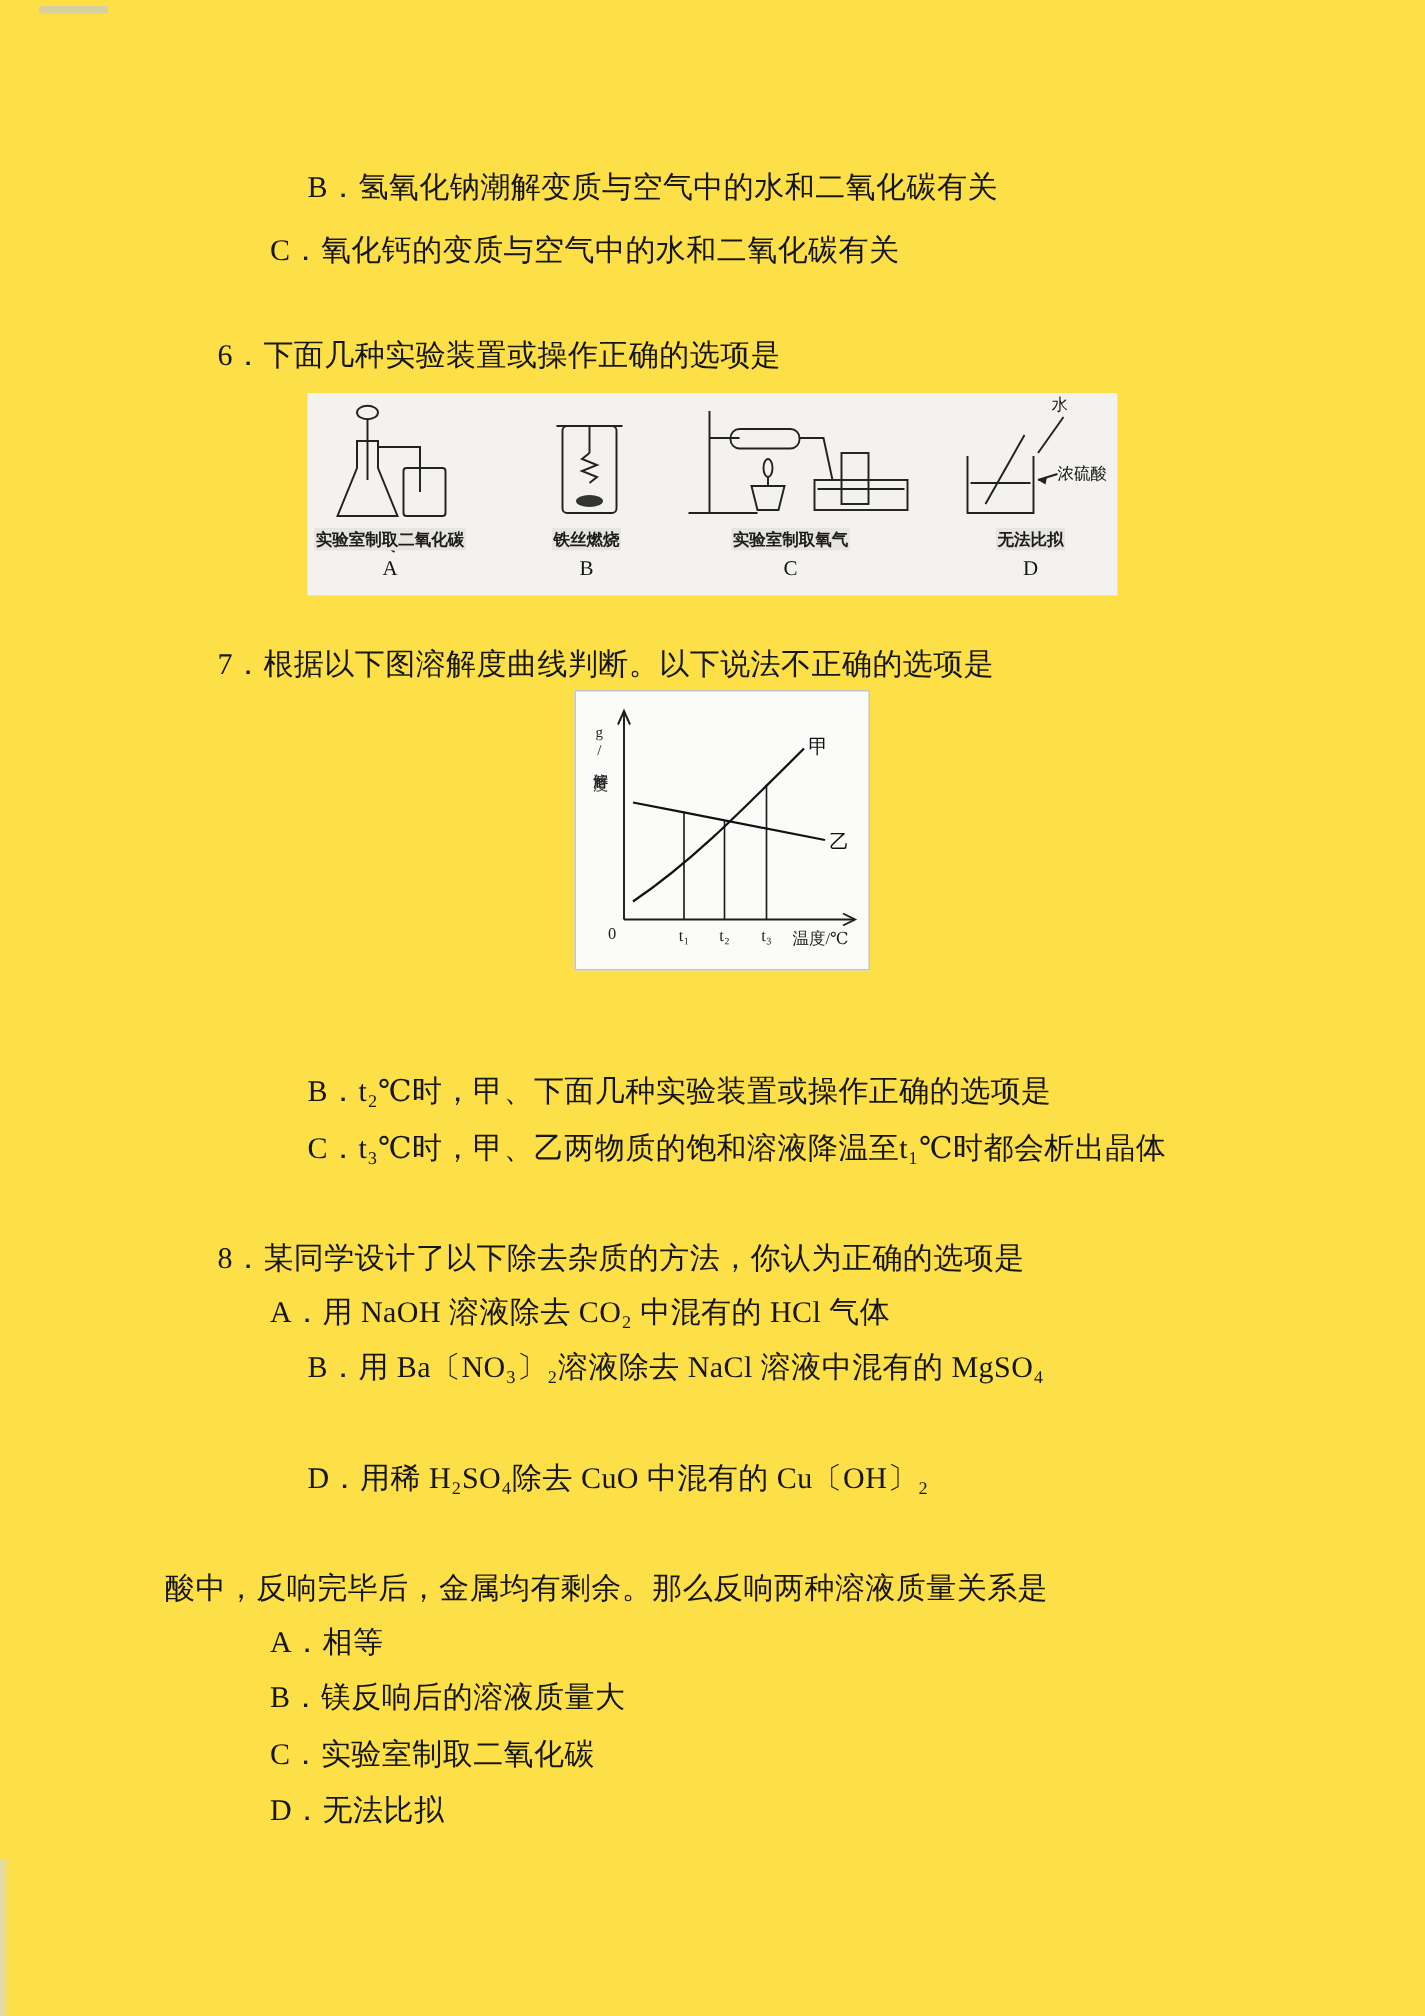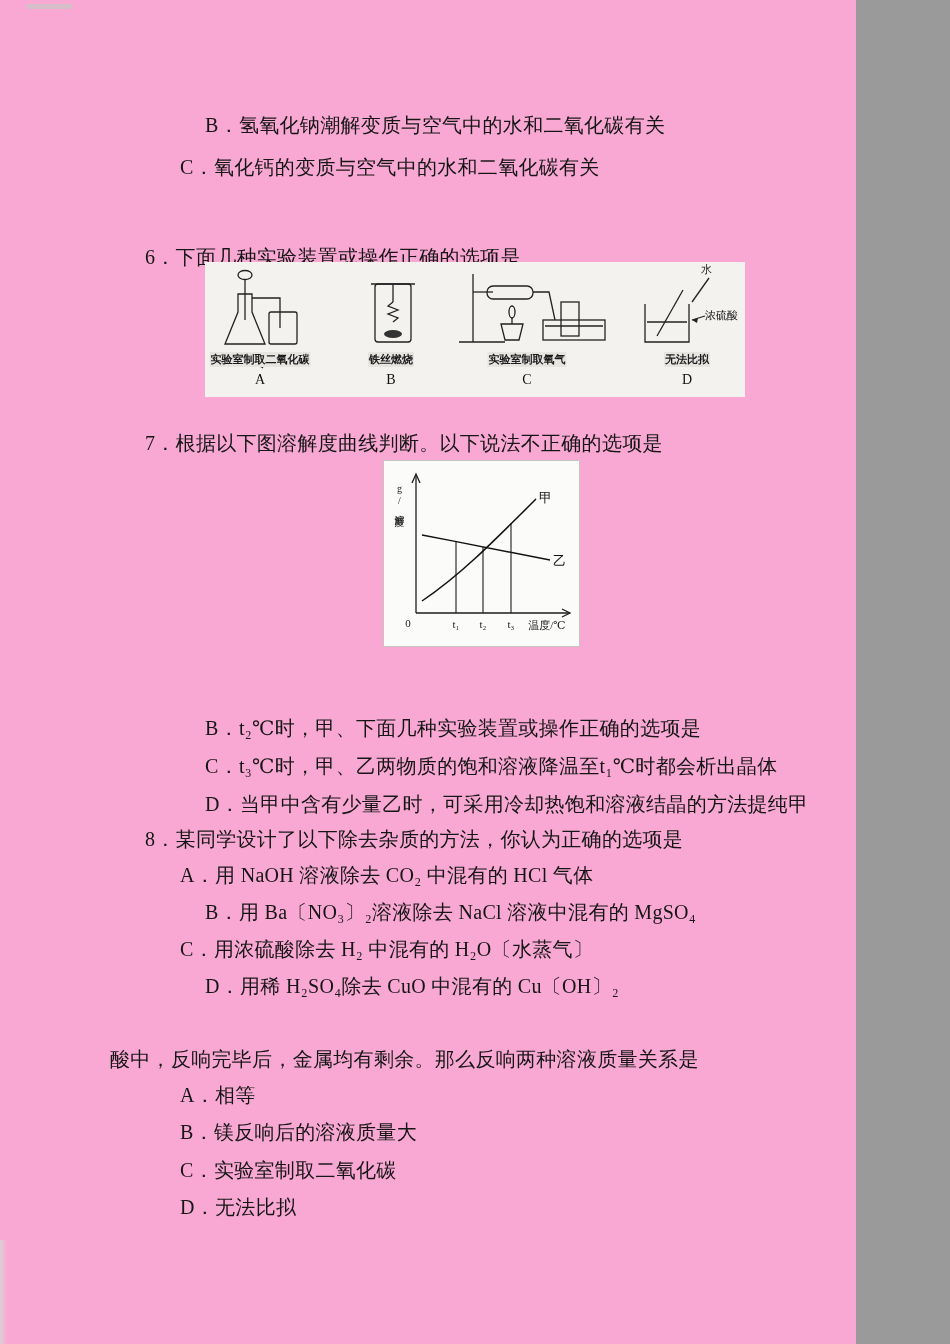--- a/index.html
+++ b/index.html
@@ -1,19 +1,19 @@
 <!DOCTYPE html>
 <html><head>
 <meta charset="utf-8">
 <style>
   html,body{margin:0;padding:0;background:#9a9a9a;}
   #page{
     position:relative;
-    width:856px;height:1344px;
-    background:#f9a8d4;
+    width:950px;height:1344px;
+    background:#fde047;
     overflow:hidden;
     font-family:"Liberation Serif","DejaVu Serif",serif;
     color:#161616;
   }
   .ln{
     position:absolute;
     font-size:20px;
     line-height:26px;
     white-space:nowrap;
     letter-spacing:0.3px;
@@ -70,21 +70,21 @@
 <body>
 
 <div id="page">
 
   <div class="artifact-top"></div>
   <div class="artifact-left"></div>
 
   <div class="ln" style="left:205px;top:112px">B．氢氧化钠潮解变质与空气中的水和二氧化碳有关</div>
   <div class="ln" style="left:180px;top:154px">C．氧化钙的变质与空气中的水和二氧化碳有关</div>
 
-  <div class="ln" style="left:145px;top:244px">6．下面几种实验装置或操作正确的选项是</div>
+  <div class="ln" style="left:145px;top:224px">6．下面几种实验装置或操作正确的选项是</div>
 
   <div class="fig-apparatus">
     <svg width="540" height="135" viewBox="0 0 540 135">
       <g stroke="#222" stroke-width="1.3" fill="none">
         <ellipse cx="40" cy="13" rx="7" ry="4.5"></ellipse>
         <line x1="40" y1="17" x2="40" y2="58"></line>
         <polygon points="33,32 47,32 47,50 60,82 20,82 33,50"></polygon>
         <polyline points="47,36 75,36 75,52"></polyline>
         <rect x="64" y="50" width="28" height="32" rx="2"></rect>
         <line x1="75" y1="52" x2="75" y2="66"></line>
@@ -158,26 +158,24 @@
     <div class="tick" style="left:72px;top:157px">t₁</div>
     <div class="tick" style="left:99px;top:157px">t₂</div>
     <div class="tick" style="left:127px;top:157px">t₃</div>
     <div class="tick" style="left:163px;top:157px">温度/℃</div>
     <div class="curve-label" style="left:155px;top:28px">甲</div>
     <div class="curve-label" style="left:169px;top:91px">乙</div>
   </div>
 
   <div class="ln" style="left:205px;top:715px">B．t₂℃时，甲、下面几种实验装置或操作正确的选项是</div>
   <div class="ln" style="left:205px;top:753px">C．t₃℃时，甲、乙两物质的饱和溶液降温至t₁℃时都会析出晶体</div>
-  <div class="ln" style="left:205px;top:791px">D．当甲中含有少量乙时，可采用冷却热饱和溶液结晶的方法提纯甲</div>
 
   <div class="ln" style="left:145px;top:826px">8．某同学设计了以下除去杂质的方法，你认为正确的选项是</div>
   <div class="ln" style="left:180px;top:862px">A．用 NaOH 溶液除去 CO₂ 中混有的 HCl 气体</div>
   <div class="ln" style="left:205px;top:899px">B．用 Ba〔NO₃〕₂溶液除去 NaCl 溶液中混有的 MgSO₄</div>
-  <div class="ln" style="left:180px;top:936px">C．用浓硫酸除去 H₂ 中混有的 H₂O〔水蒸气〕</div>
   <div class="ln" style="left:205px;top:973px">D．用稀 H₂SO₄除去 CuO 中混有的 Cu〔OH〕₂</div>
 
   <div class="ln" style="left:110px;top:1046px">酸中，反响完毕后，金属均有剩余。那么反响两种溶液质量关系是</div>
   <div class="ln" style="left:180px;top:1082px">A．相等</div>
   <div class="ln" style="left:180px;top:1119px">B．镁反响后的溶液质量大</div>
   <div class="ln" style="left:180px;top:1157px">C．实验室制取二氧化碳</div>
   <div class="ln" style="left:180px;top:1194px">D．无法比拟</div>
 
 </div>
 

